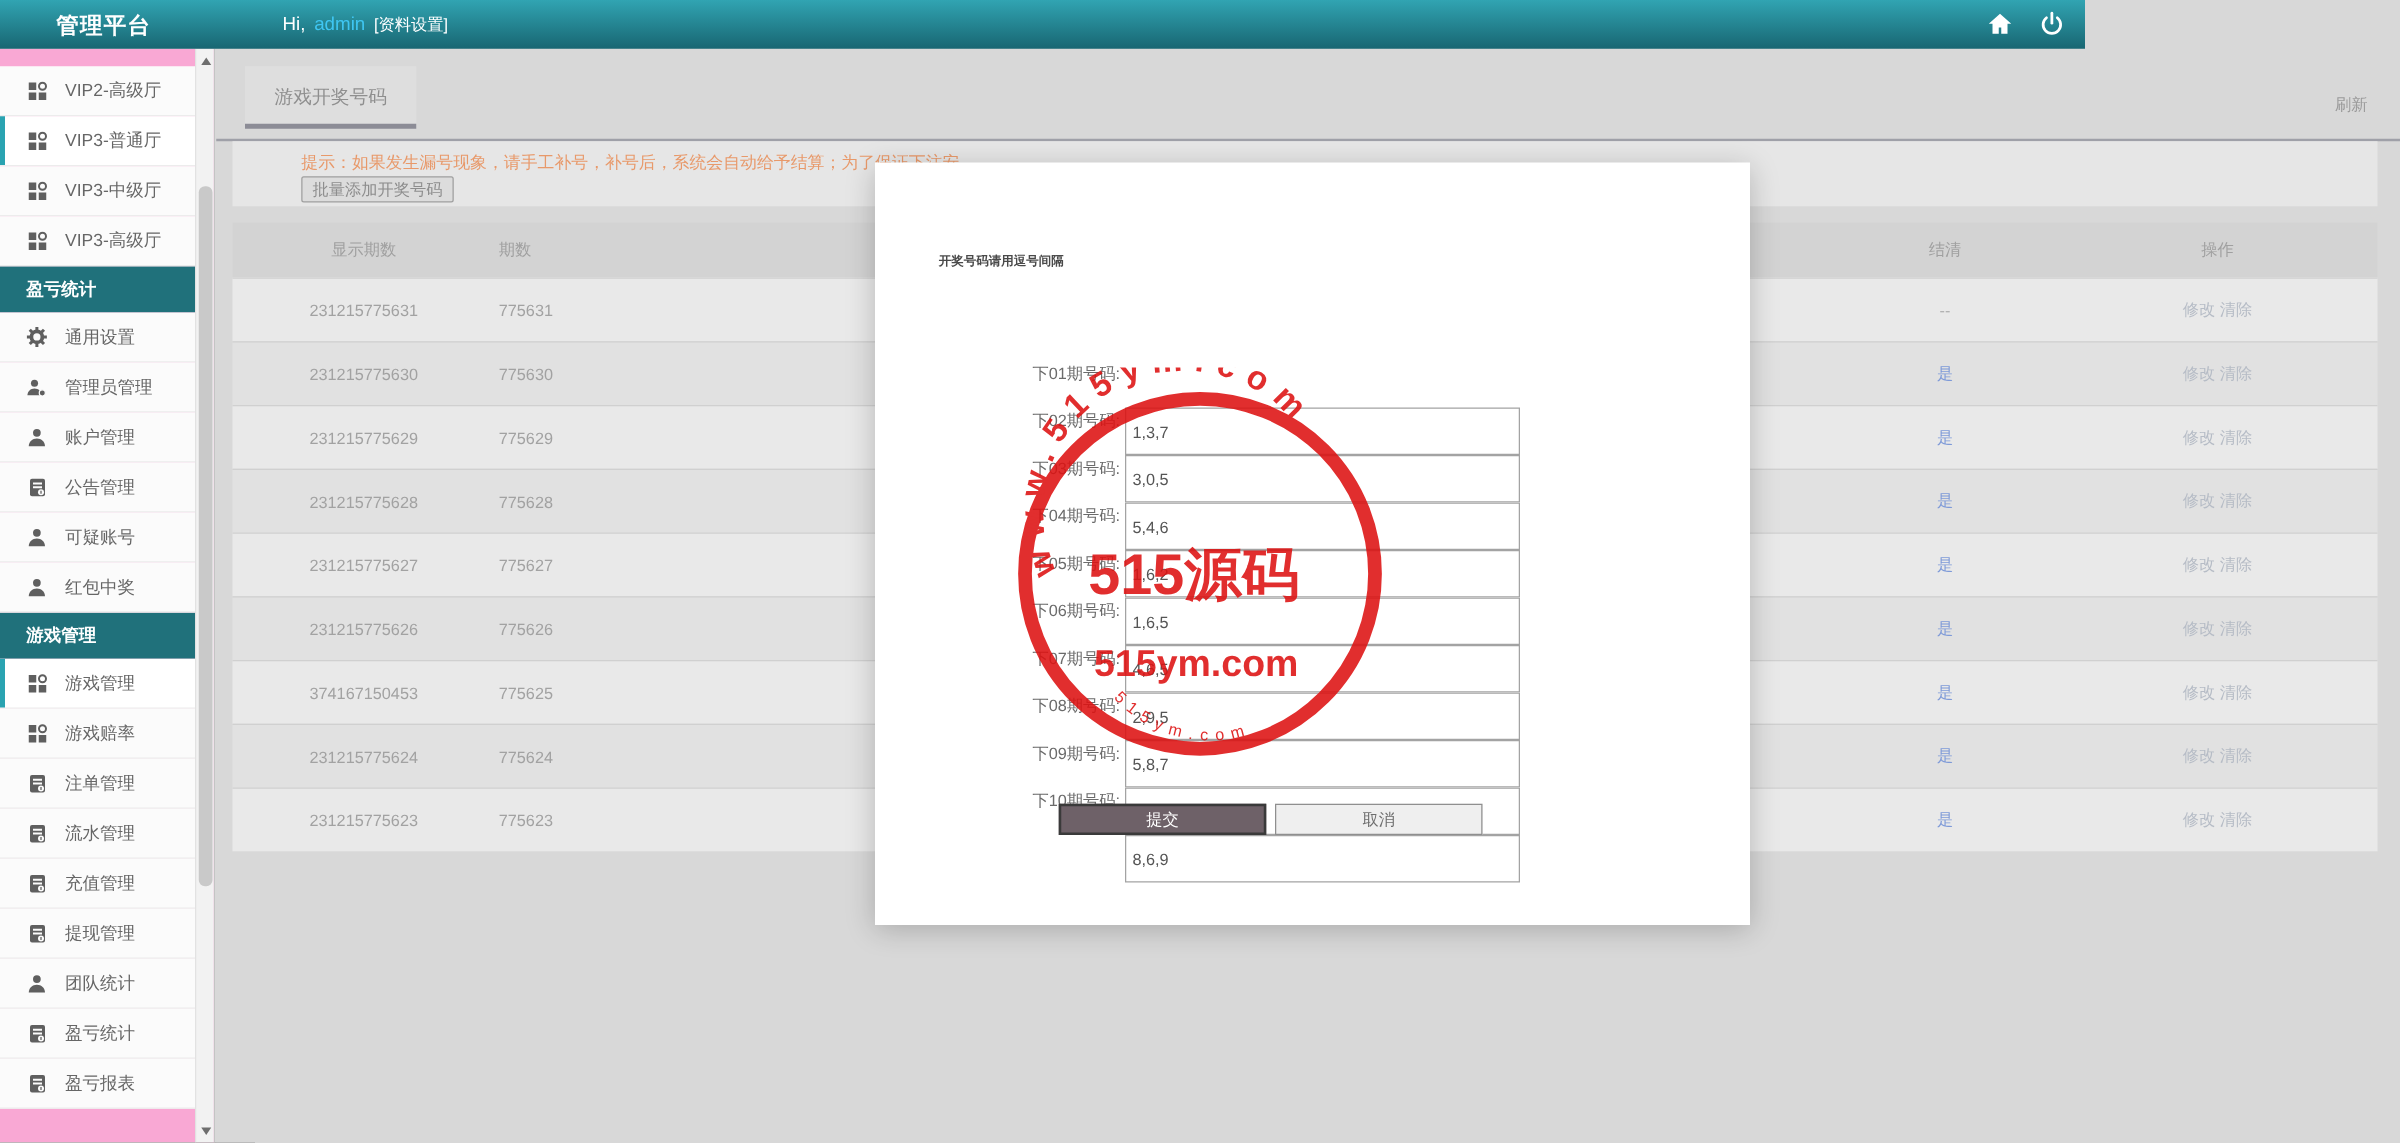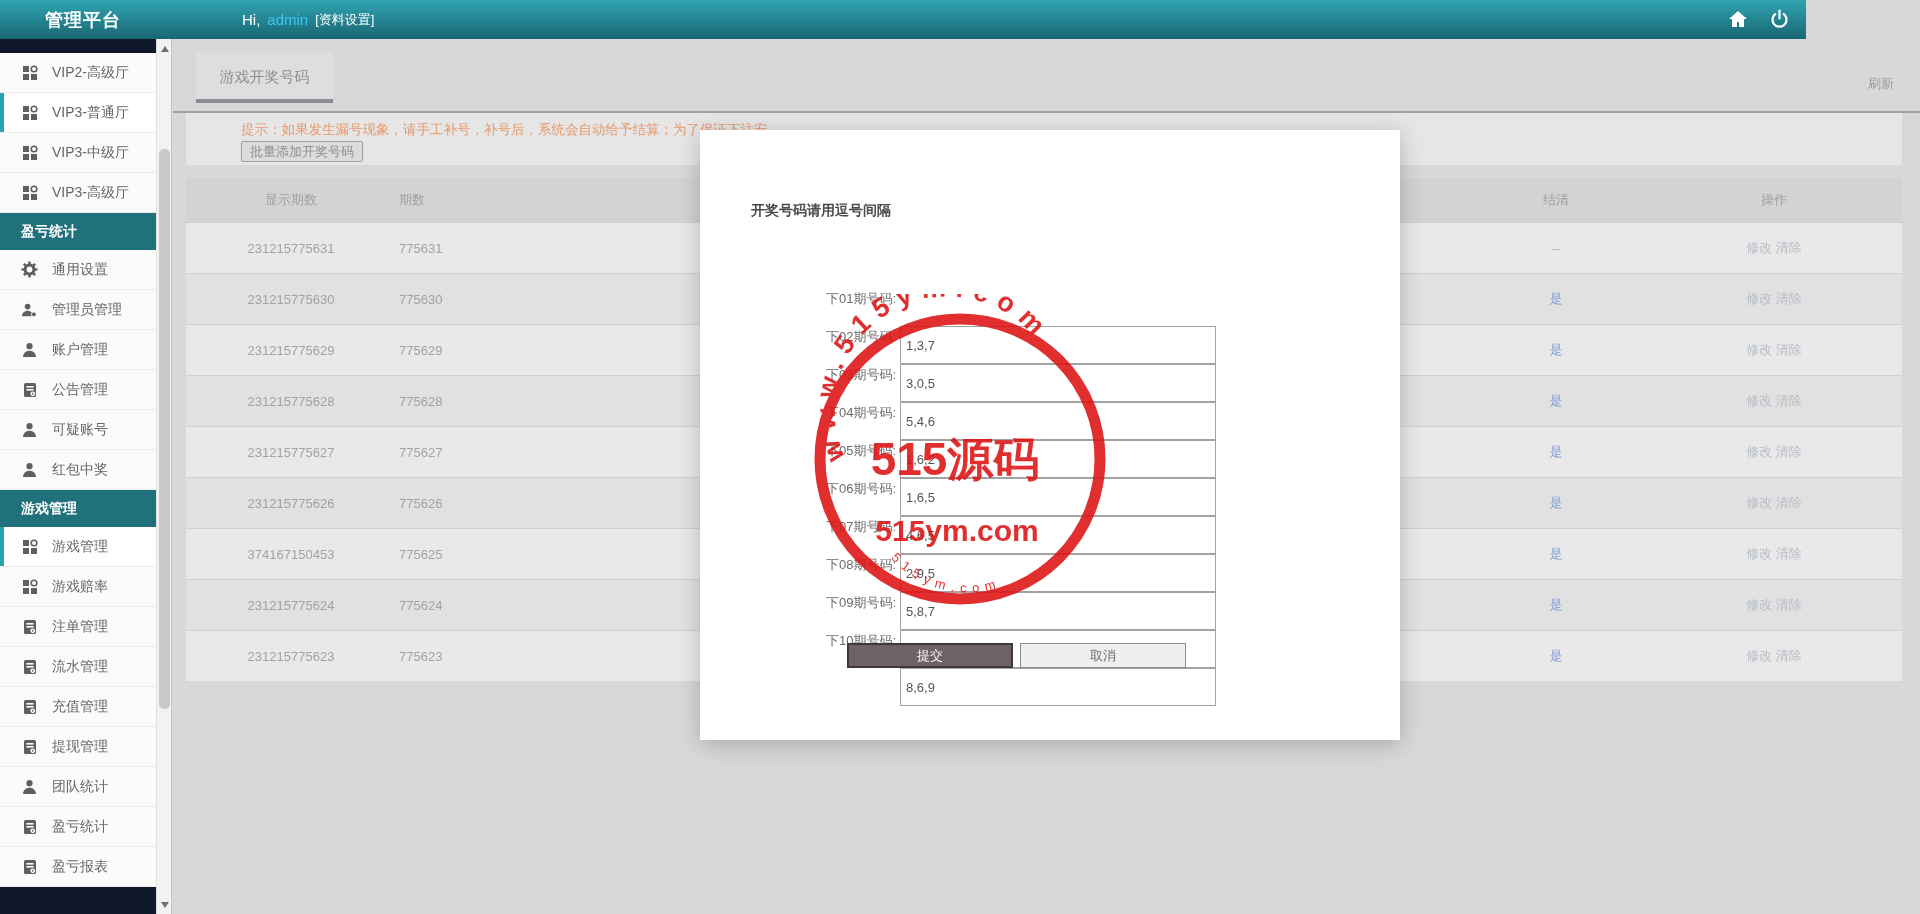--- a/index.html
+++ b/index.html
@@ -1,31 +1,31 @@
 <!DOCTYPE html>
 <html><head>
 <meta charset="utf-8">
 <style>
   html,body{margin:0;padding:0;background:#9e9e9e;}
   *{box-sizing:border-box;font-family:"Liberation Sans","DejaVu Sans",sans-serif;}
   .stage{position:relative;width:1920px;height:914px;background:#d8d8d8;overflow:hidden;}
 
   
-  .topbar{position:absolute;left:0;top:0;width:1806px;height:39px;
+  .topbar{position:absolute;left:0;top:0;width:1668px;height:39px;
     background:linear-gradient(#2fa2b0,#1a touch 6b75);
-    background:linear-gradient(#31a4b2,#186672);display:flex;align-items:center;z-index:20;gap:16px;}
+    background:linear-gradient(#31a4b2,#186672);display:flex;align-items:center;z-index:20;}
   .brand{color:#fff;font-weight:bold;font-size:18px;margin-left:45px;letter-spacing:1px;}
   .greeting{margin-left:105px;font-size:15px;color:#fff;font-weight:normal;display:flex;align-items:center;gap:7px;}
   .greeting .admin{color:#3fc6f2;}
   .greeting .profile{color:#fff;font-size:13px;text-decoration:none;cursor:pointer;}
   .top-icons{margin-left:auto;margin-right:16px;display:flex;align-items:center;gap:20px;}
   .top-icons span{display:inline-flex;cursor:pointer;}
 
   
-  .sidebar{position:absolute;left:0;top:39px;width:172px;height:875px;background:#0f172a;z-index:10;border-right:1px solid #c4c4c4;}
+  .sidebar{position:absolute;left:0;top:39px;width:172px;height:875px;background:#f9a8d4;z-index:10;border-right:1px solid #c4c4c4;}
   .sb-items{position:absolute;left:0;top:0;width:157px;padding-top:14px;}
   .sb-item{position:relative;height:40px;display:flex;align-items:center;gap:14px;padding-left:21px;
     border-bottom:1px solid #ececec;color:#666;font-size:14px;cursor:pointer;background:#fbfbfb;}
   .sb-item .ico{display:inline-flex;width:17px;justify-content:center;}
   .sb-item.active{background:#fff;}
   .sb-item.active:before{content:"";position:absolute;left:0;top:0;bottom:0;width:4px;background:#2aa3b1;}
   .sb-section{height:37px;display:flex;align-items:center;padding-left:21px;background:#20717b;
     color:#fff;font-size:14px;font-weight:bold;}
   .sb-scroll{position:absolute;right:0;top:0;width:15px;height:875px;background:#f2f2f2;border-left:1px solid #e2e2e2;}
   .sb-arrow{position:absolute;left:0;width:15px;height:15px;display:flex;align-items:center;justify-content:center;cursor:pointer;}
@@ -54,21 +54,21 @@
   .t-body .t-row:nth-child(odd){background:#e9e9e9;}
   .t-body .t-row:nth-child(even){background:#e1e1e1;}
   .c-center{text-align:center;} .c-left{text-align:left;padding-left:3px;}
   .link-yes{color:#7e9ad8;cursor:pointer;}
   .dash{color:#b0b0b0;}
   .link-ops{color:#b6bcc6;cursor:pointer;white-space:nowrap;}
 
   
   .modal{position:absolute;left:700px;top:130px;width:700px;height:610px;background:#fff;z-index:50;
     box-shadow:0 4px 22px rgba(0,0,0,.22);}
-  .modal h3{position:absolute;left:51px;top:72px;margin:0;font-size:14px;color:#4a4a4a;font-weight:bold;}
+  .modal h3{position:absolute;left:51px;top:72px;margin:0;font-size:10px;color:#4a4a4a;font-weight:bold;}
   .fields{position:absolute;left:0;top:150px;width:100%;}
   .field-row{position:relative;height:38px;}
   .field-row label{position:absolute;right:504px;top:10px;font-size:13px;color:#6b6b6b;white-space:nowrap;cursor:default;}
   .field-row input{position:absolute;left:200px;top:6px;width:316px;height:38px;border:1px solid #a3a3a3;
     font-size:13px;color:#555;padding:0 5px;background:#fff;outline:none;margin-top:40px;}
   .btn-row{position:absolute;left:0;top:513px;width:100%;height:26px;}
   .btn-row .submit{position:absolute;left:147px;width:166px;height:25px;background:#6e6168;border:2px solid #3a3a3a;
     color:#fff;font-size:13px;cursor:pointer;}
   .btn-row .cancel{position:absolute;left:320px;width:166px;height:25px;background:#efefef;border:1px solid #8f8f8f;
     color:#6e6e6e;font-size:13px;cursor:pointer;}

